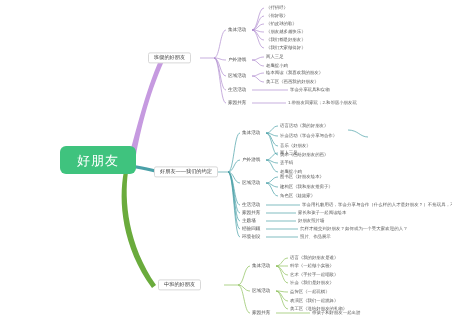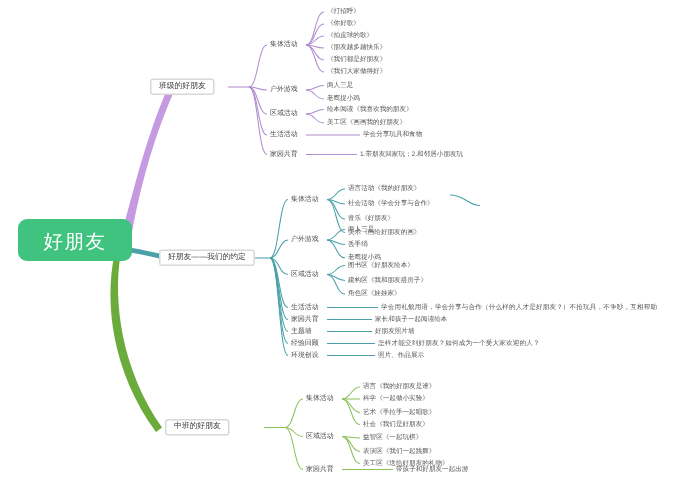--- a/index.html
+++ b/index.html
@@ -3,21 +3,21 @@
 <meta charset="utf-8">
 <style>
   html,body{margin:0;padding:0;}
   body{
     width:452px;height:326px;
     background:#ffffff;
     font-family:"Liberation Sans","DejaVu Sans",sans-serif;
     overflow:hidden;
     position:relative;
   }
-  #canvas{position:absolute;inset:0;width:380px;height:326px;}
+  #canvas{position:absolute;inset:0;width:380px;height:326px;margin-left:48px;}
   svg.links{position:absolute;left:0;top:0;width:452px;height:326px;pointer-events:none;}
 
   .node{position:absolute;white-space:nowrap;line-height:1;}
 
   
   .root{
     left:13px;top:147px;
     width:74px;height:26px;
     background:#3fc37e;
     border-radius:5px;

